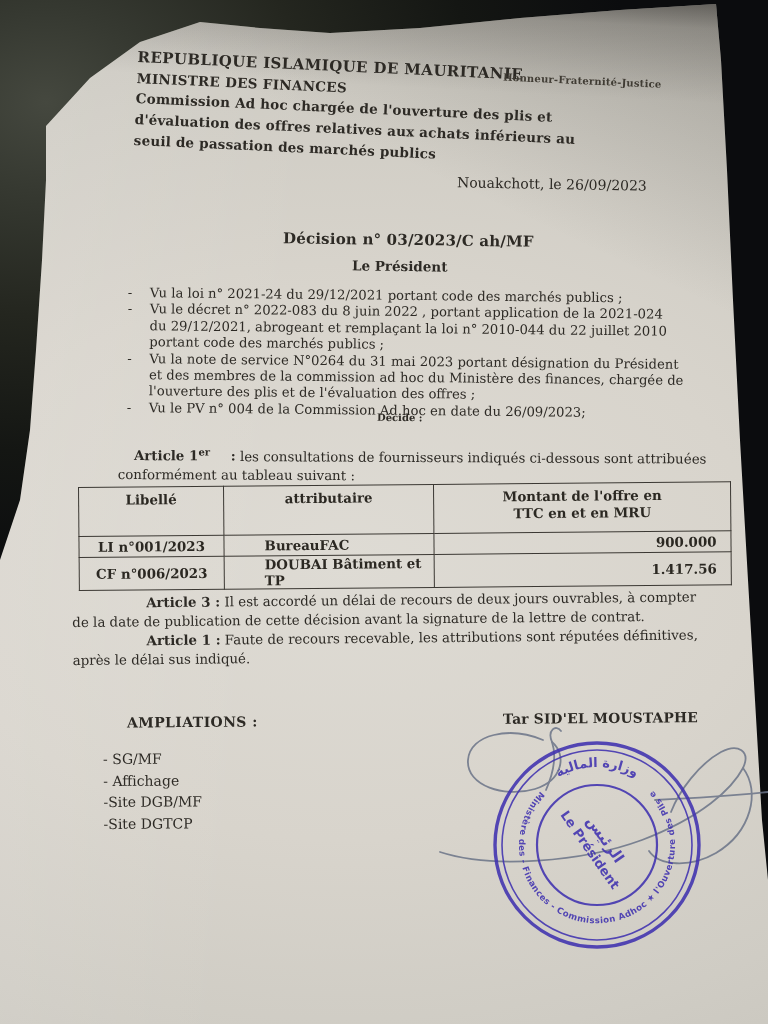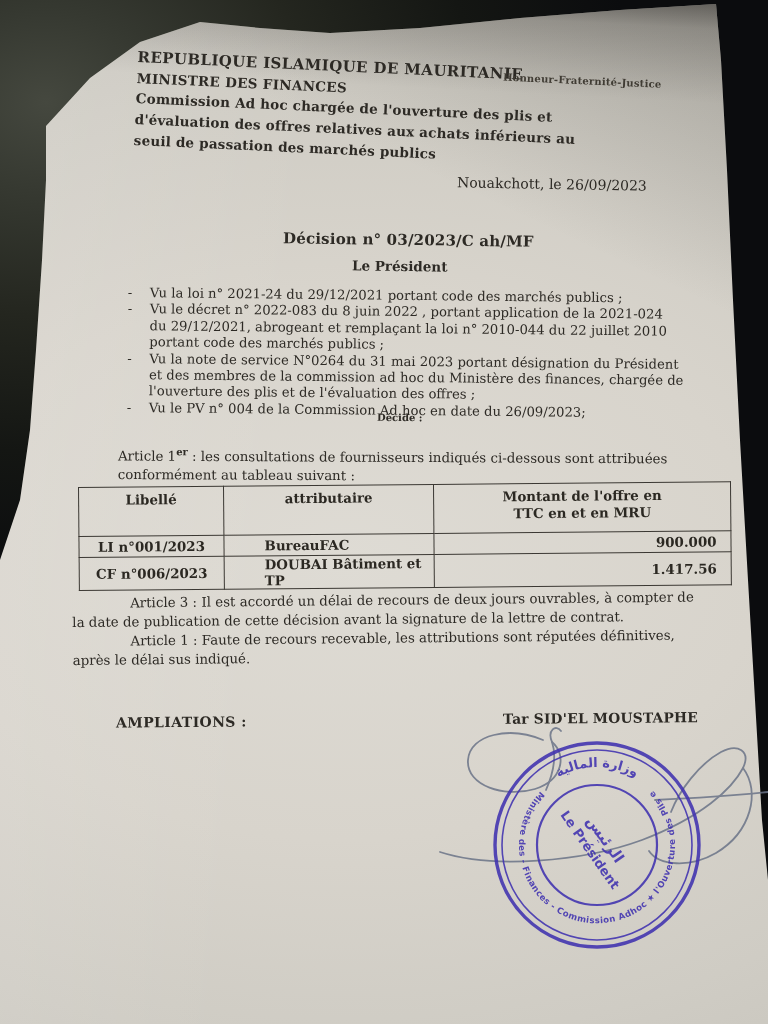--- a/index.html
+++ b/index.html
@@ -32,21 +32,21 @@
   .paper::before{
     content:"";position:absolute;inset:0;
     background:
       linear-gradient(183deg, rgba(28,26,24,.55) 0%, rgba(28,26,24,.20) 3%, rgba(0,0,0,0) 10%),
       linear-gradient(205deg, rgba(70,68,62,.30) 0%, rgba(0,0,0,0) 24%),
       linear-gradient(262deg, rgba(35,33,30,.25) 0%, rgba(0,0,0,0) 6%),
       linear-gradient(96deg, rgba(255,255,255,.10) 8%, rgba(0,0,0,0) 38%);
   }
   .doc{position:absolute;inset:0;color:#2d2a25;}
   .abs{position:absolute;}
-  .b{font-weight:normal;}
+  .b{font-weight:bold;margin-left:16px;}
   .nw{white-space:nowrap;}
 
   .hdr{left:138px;top:48px;width:560px;transform:rotate(2.6deg);transform-origin:0 0;}
   .hdr-country{font-size:15px;font-weight:bold;letter-spacing:.4px;}
   .hdr-motto{position:absolute;left:366px;top:7px;font-size:10px;font-weight:bold;color:#403c34;letter-spacing:.2px;}
   .hdr-ministry{font-size:13.5px;font-weight:bold;margin-top:4px;letter-spacing:.3px;}
   .hdr-comm{font-size:13.5px;font-weight:bold;line-height:21px;margin-top:2px;letter-spacing:.2px;}
 
   .dateline{left:457px;top:176px;font-size:14px;transform:rotate(1deg);}
   .title{left:283px;top:231px;font-size:15px;font-weight:bold;transform:rotate(.8deg);letter-spacing:.2px;}
@@ -70,21 +70,21 @@
   .c3{width:297px;}
   th{font-weight:bold;height:44px;vertical-align:top;padding-top:4px;text-align:center;line-height:17px;}
   .row td{height:20px;font-weight:bold;}
   .cell-center{text-align:center;}
   .cell-left{padding-left:40px;}
   .cell-right{text-align:right;padding-right:14px;}
 
   .arts{left:72px;top:594px;width:628px;font-size:13.4px;line-height:19px;transform:rotate(-.6deg);transform-origin:0 0;}
   .arts p{margin:0;text-indent:58px;}
 
-  .ampl-title{left:116px;top:714px;font-size:14px;font-weight:bold;transform:rotate(-.4deg);letter-spacing:.4px;}
+  .ampl-title{left:127px;top:714px;font-size:14px;font-weight:bold;transform:rotate(-.4deg);letter-spacing:.4px;}
   .ampl-list{left:103px;top:749px;font-size:14px;line-height:21.5px;transform:rotate(-.4deg);transform-origin:0 0;}
 
   .signer{left:503px;top:710px;font-size:13.8px;font-weight:bold;transform:rotate(-.5deg);letter-spacing:.2px;}
 
   .ink{position:absolute;inset:0;pointer-events:none;}
   .stamp-text{font-family:"DejaVu Sans",sans-serif;font-weight:bold;}
 </style>
 </head>
 <body>
 
@@ -175,20 +175,26 @@
     </tbody>
       </table>
   </div>
 
   <div class="abs arts">
     <p><span class="b">Article 3 :</span><span> Il est accordé un délai de recours de deux jours ouvrables, à compter de la date de publication de cette décision avant la signature de la lettre de contrat.</span></p>
     <p><span class="b">Article 1 :</span><span> Faute de recours recevable, les attributions sont réputées définitives, après le délai sus indiqué.</span></p>
   </div>
 
   <div class="abs ampl-title nw">AMPLIATIONS :</div>
+  <div class="abs ampl-list">
+    <div class="nw">- SG/MF</div>
+    <div class="nw">- Affichage</div>
+    <div class="nw">-Site DGB/MF</div>
+    <div class="nw">-Site DGTCP</div>
+  </div>
 
   <div class="abs signer nw">Tar  SID'EL MOUSTAPHE</div>
 
   <svg class="ink" viewBox="0 0 768 1024">
     <defs>
       <path id="arcTop" d="M 519 845 A 78 78 0 0 1 675 845" fill="none"></path>
       <path id="arcRing" d="M 542 790 A 78 78 0 1 0 652 790" fill="none"></path>
     </defs>
 
     <g stroke="#6b7488" stroke-width="1.8" fill="none" opacity=".85" stroke-linecap="round">

